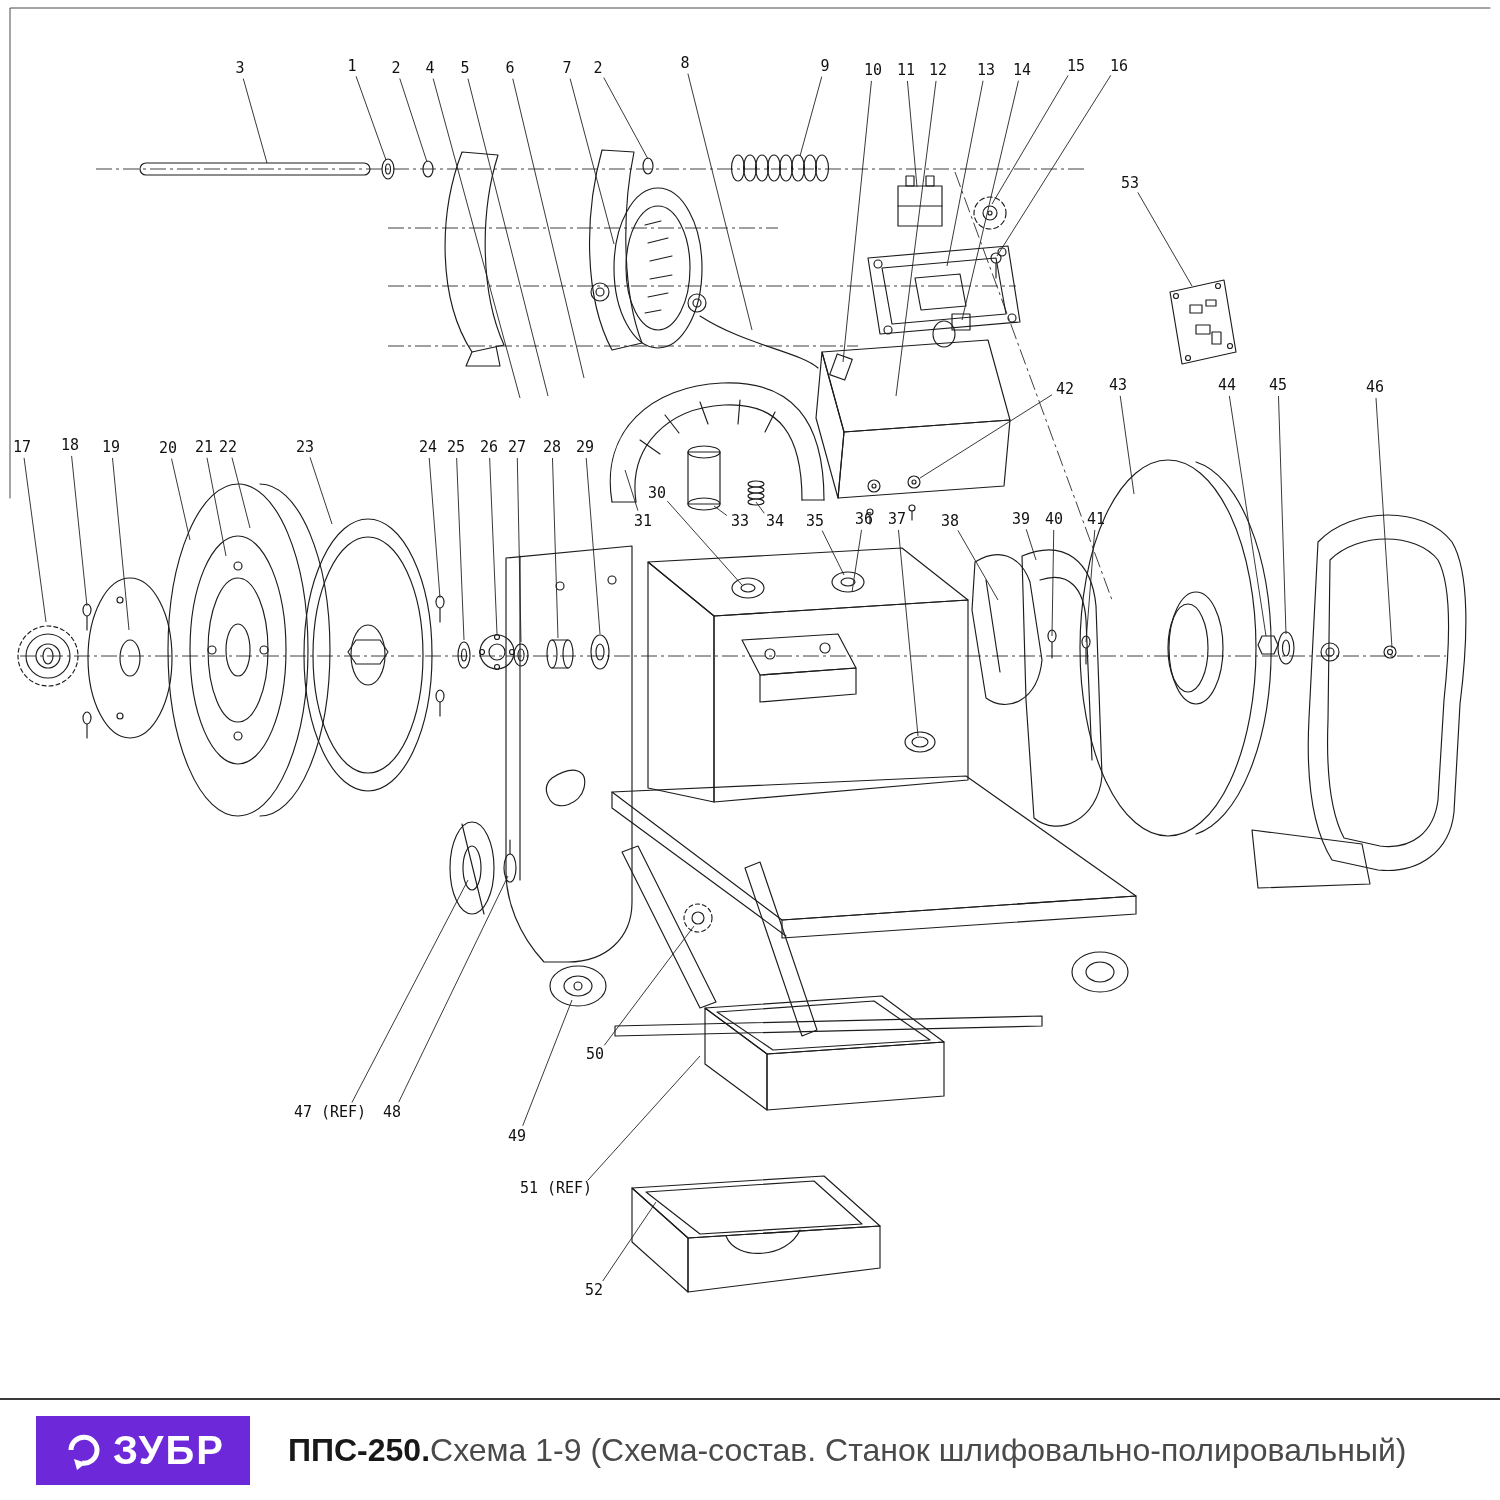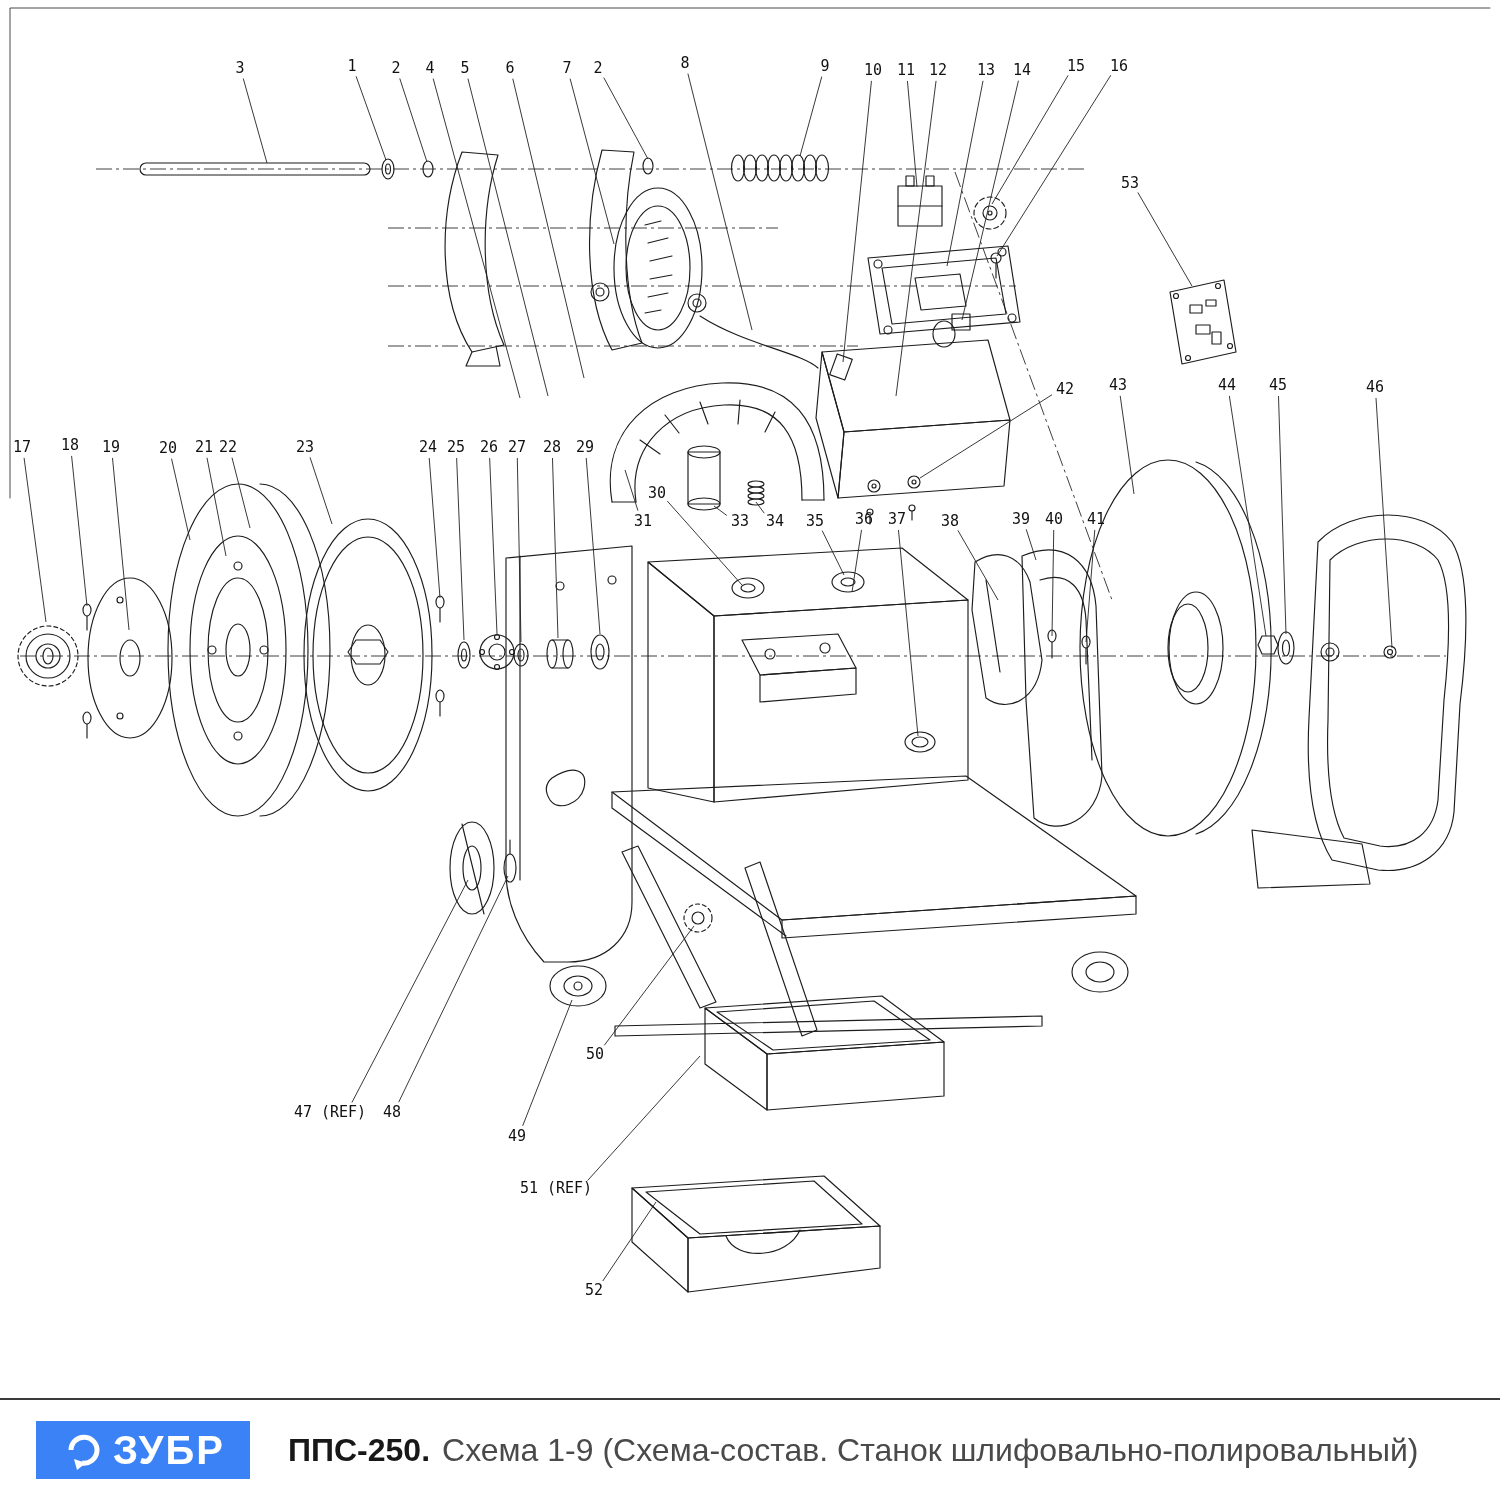--- a/index.html
+++ b/index.html
@@ -7,25 +7,25 @@
         font-family:"Liberation Sans",sans-serif;overflow:hidden;}
   #diagram-svg{position:absolute;left:0;top:0;}
   .drawing{stroke:#1c1c1c;stroke-width:1.15;fill:none;stroke-linejoin:round;stroke-linecap:round;}
   .axis{stroke:#2a2a2a;stroke-width:0.9;stroke-dasharray:16 4 3 4;}
   .thin{stroke-width:0.8;}
   .part-label{font-family:"DejaVu Sans Mono",monospace;font-size:15px;fill:#111;}
   .leader{stroke:#222;stroke-width:0.9;fill:none;}
   .footer{position:absolute;left:0;top:1398px;width:1500px;height:102px;
           border-top:2px solid #3a3a3a;display:flex;align-items:center;
           gap:38px;box-sizing:border-box;padding-left:36px;background:#fff;}
-  .logo{background:#3b82f6;width:214px;height:58px;display:flex;align-items:center;
+  .logo{background:#6d28d9;width:214px;height:69px;display:flex;align-items:center;
         justify-content:center;gap:10px;flex:0 0 auto;}
   .logo-text{color:#ffffff;font-weight:bold;font-size:40px;letter-spacing:2px;line-height:1;}
   .caption{font-size:32px;color:#4a4a4a;white-space:nowrap;}
-  .model{font-weight:bold;color:#181818;margin-right:12px;}
+  .model{font-weight:bold;color:#181818;margin-right:0;}
 </style>
 </head>
 <body>
 
 <div class="page">
 
 <svg id="diagram-svg" width="1500" height="1500" viewBox="0 0 1500 1500">
 
   <polyline class="drawing thin" points="10,498 10,8 1490,8"></polyline>
 

